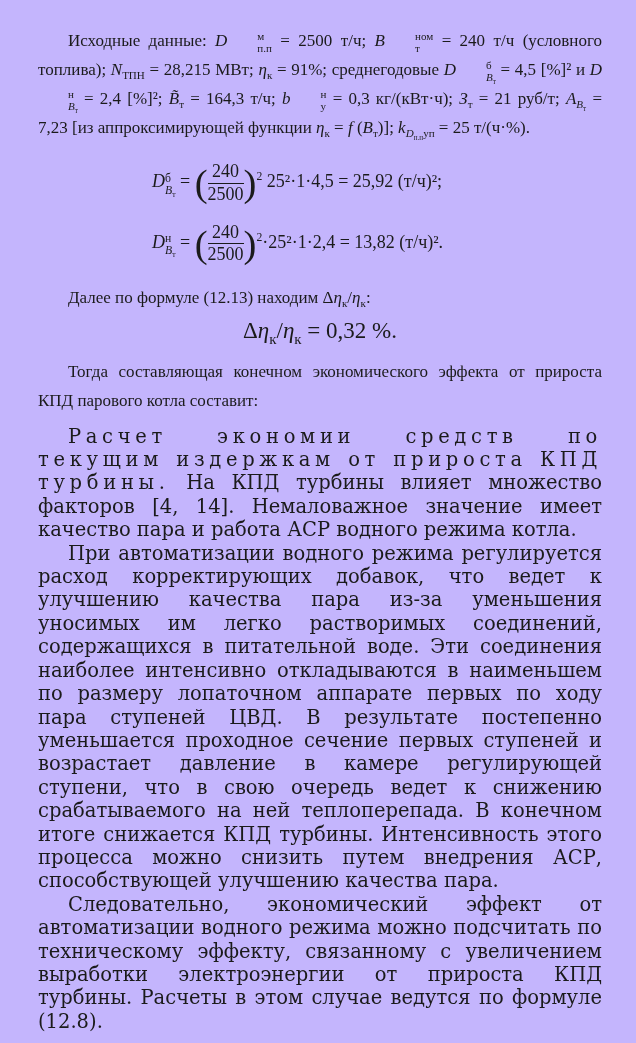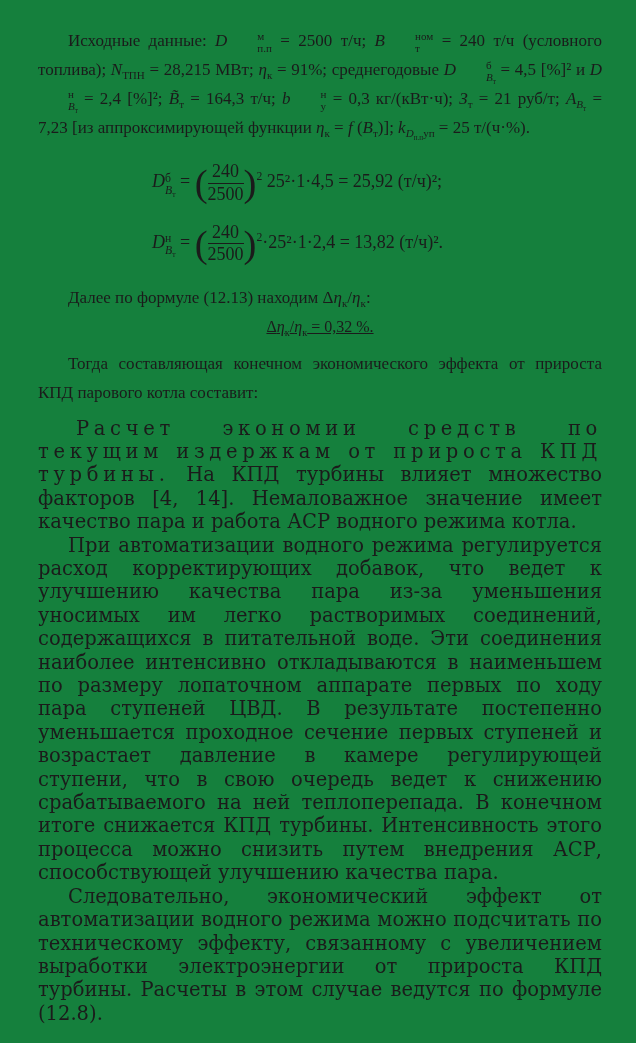--- a/index.html
+++ b/index.html
@@ -1,63 +1,62 @@
 <!DOCTYPE html>
 <html lang="ru"><head>
 <meta charset="utf-8">
 <style>
   html,body{margin:0;padding:0;background:#e8e8e6;}
   .page{
     position:relative;
     width:636px;height:1043px;
     margin:0 auto;
-    background:#15803d;
+    background:#c4b5fd;
     color:#1b1b1b;
     box-sizing:border-box;
     padding:26px 34px 0 38px;
     overflow:hidden;
   }
   
   .petit{
     font-family:"Liberation Serif",serif;
     font-size:17px;line-height:29px;
     text-align:justify;
   }
   .petit p{margin:0;}
   .indent{text-indent:30px;}
   
   .main{
     font-family:"DejaVu Serif",serif;
     font-size:19.5px;line-height:23.4px;
     text-align:justify;
   }
   .main p{margin:0;text-indent:30px;}
-  .spaced{letter-spacing:0.24em;margin-left:8px;}
+  .spaced{letter-spacing:0.24em;}
   .spaced-small{letter-spacing:0.22em;}
   
   sub,sup{font-size:65%;line-height:0;}
   i{font-style:italic;}
   .ss{display:inline-block;vertical-align:-0.55em;text-align:left;font-size:65%;line-height:1.05;}
   .sst,.ssb{display:block;}
   .frac{display:inline-block;vertical-align:middle;text-align:center;line-height:1.1;}
   .frac .num{display:block;border-bottom:1.4px solid #1b1b1b;padding:0 4px 1px;}
   .frac .den{display:block;padding-top:1px;}
   .bp{font-size:215%;vertical-align:middle;line-height:0;font-weight:400;}
   .eq{
     font-family:"Liberation Serif",serif;
     font-size:18px;line-height:1.15;
     margin:14px 0 18px 114px;
     text-align:left;text-indent:0;
   }
   .eq-center{
     font-family:"Liberation Serif",serif;
-    font-size:16px;line-height:1.15;
+    font-size:23px;line-height:1.15;
     text-align:center;text-indent:0;
     margin:6px 0;
-    text-decoration:underline;
   }
   .gap-s{height:6px;}
   .gap-m{height:10px;}
 </style>
 </head>
 <body>
 
 <div class="page">
 
   <section class="petit">

